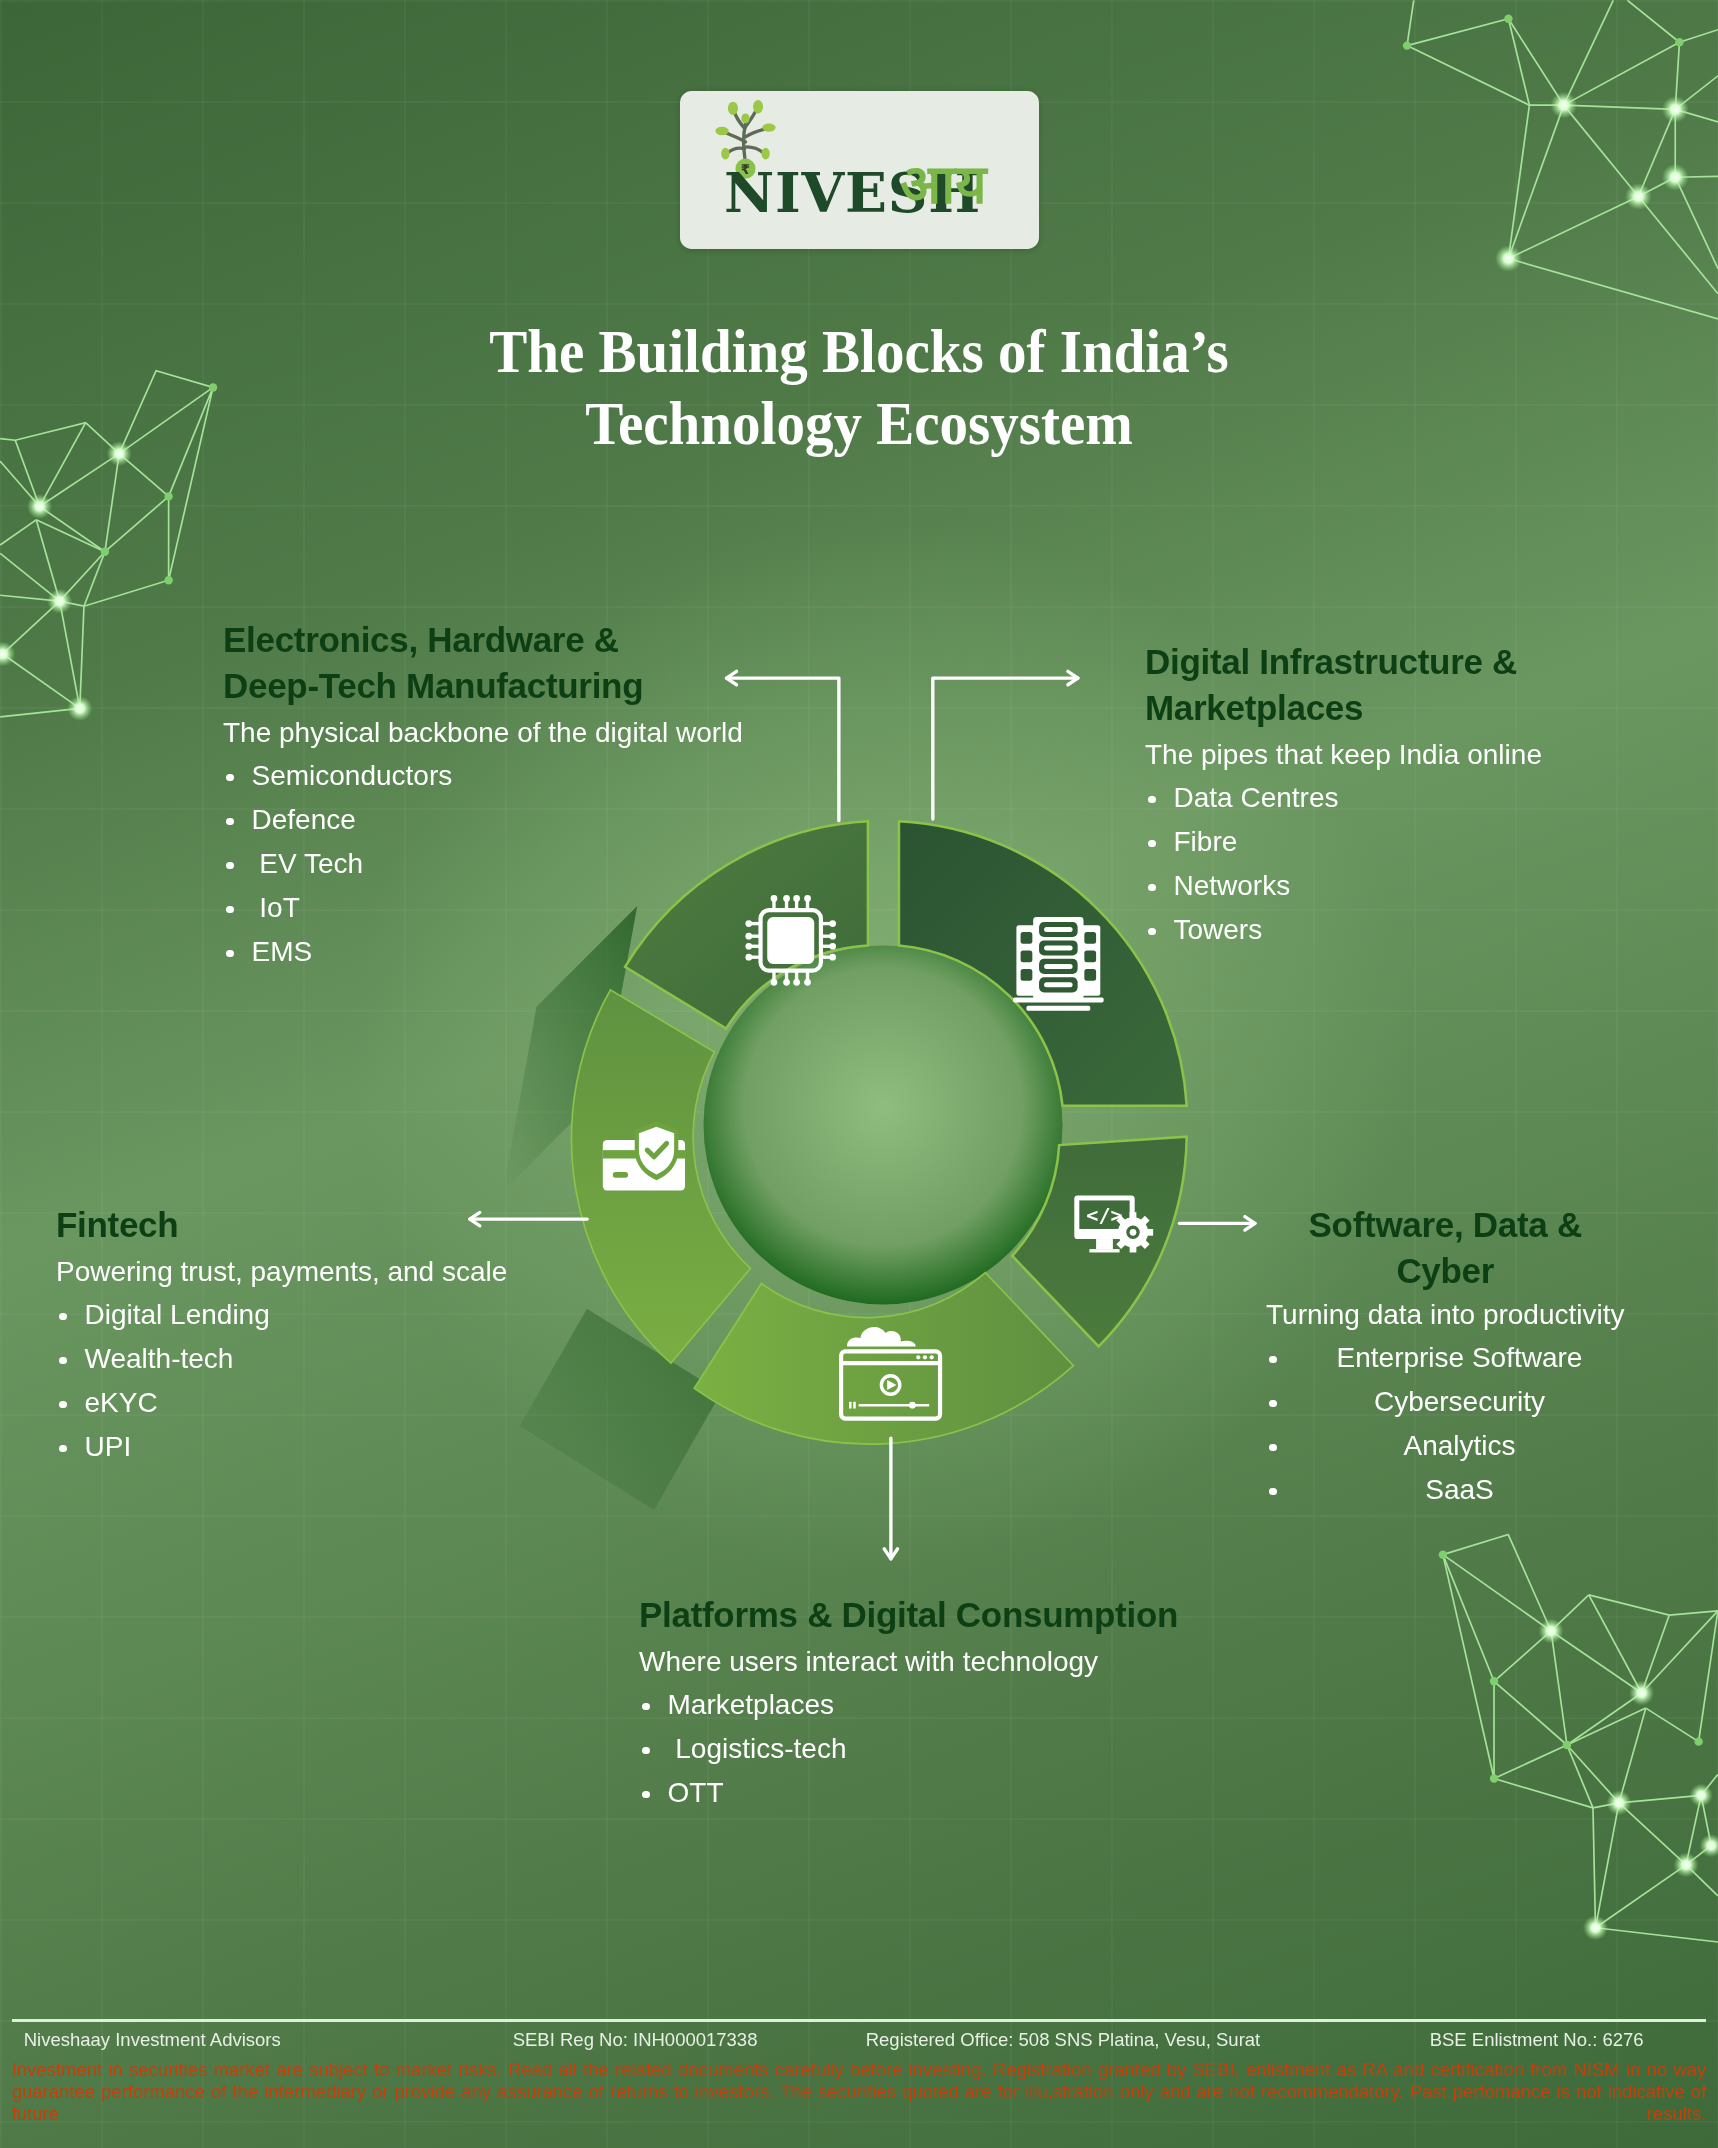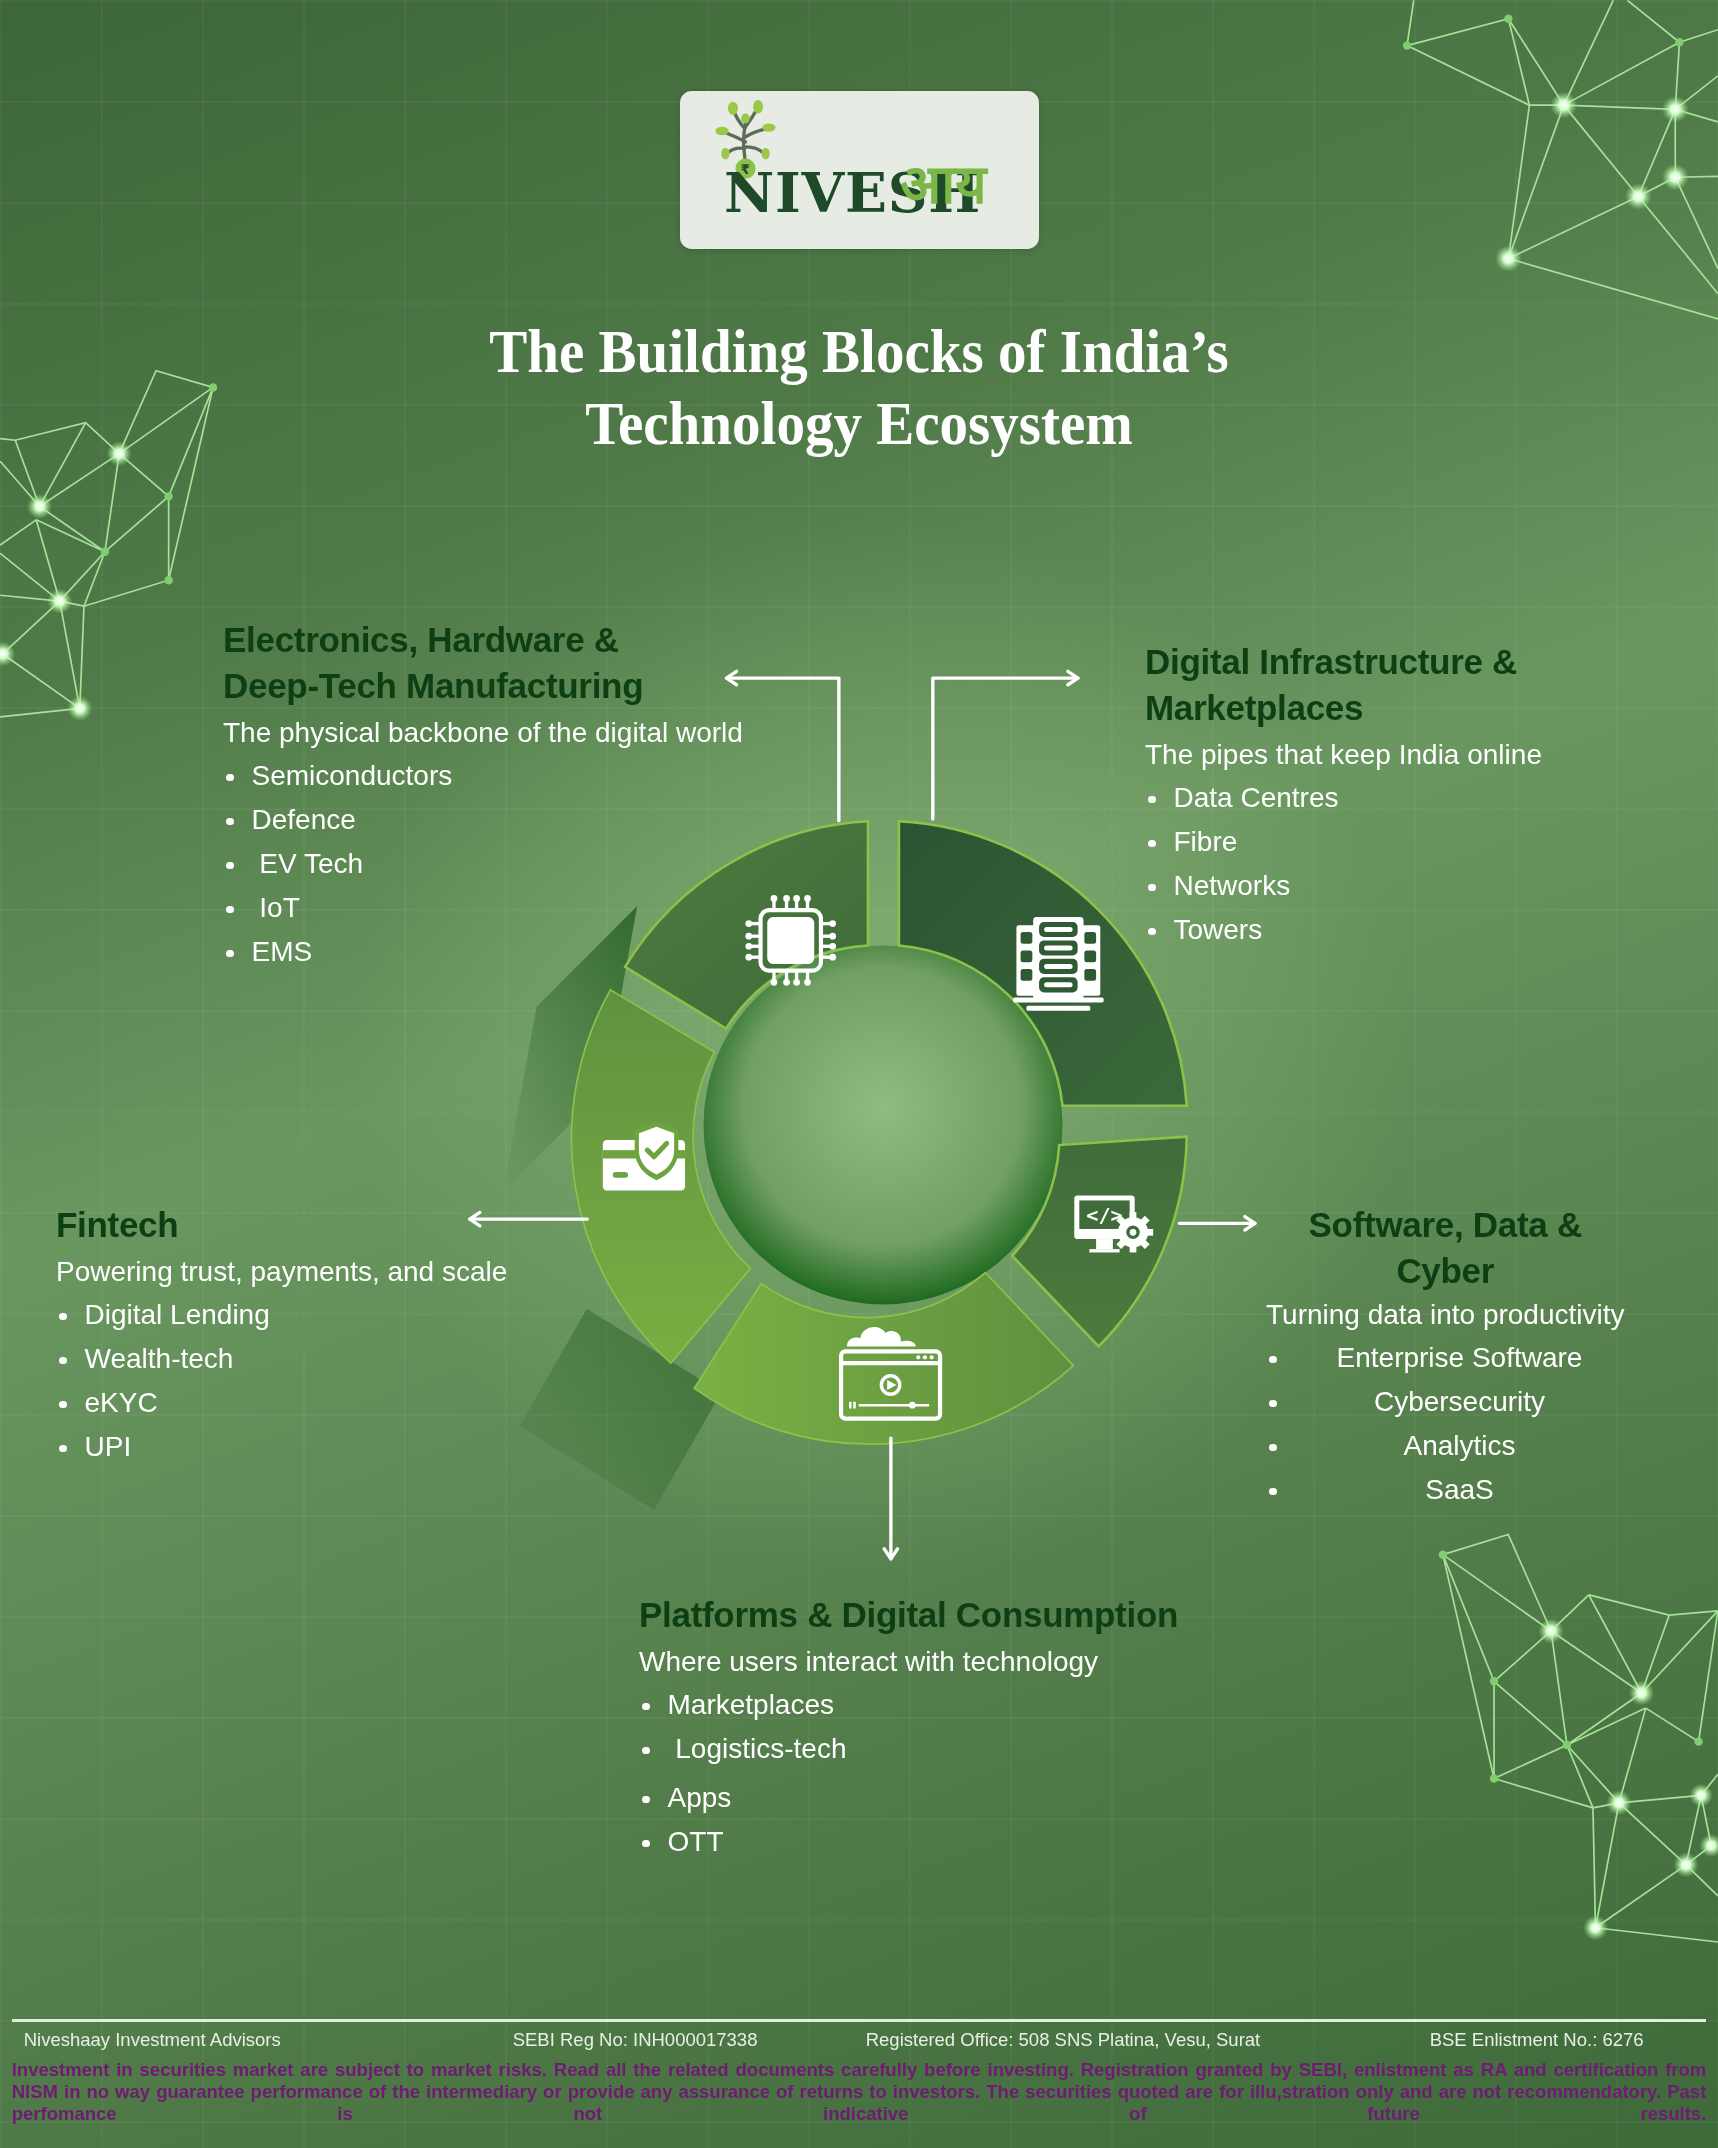--- a/index.html
+++ b/index.html
@@ -63,23 +63,22 @@
   .footer-line {
     position: absolute; left: 11.7px; right: 11.7px; top: 2019px; height: 2.5px; background: #dfeedd;
   }
   .footer-row {
     position: absolute; top: 2029px; left: 11.7px; right: 11.7px; height: 25px;
     font-size: 18.5px; color: #e8f0e6;
   }
   .footer-row span { position: absolute; top: 0; white-space: nowrap; }
   .disclaimer {
     position: absolute; left: 11.7px; right: 11.7px; top: 2059px;
-    font-size: 18.5px; line-height: 22px; color: #701a75; text-align: justify;
+    font-size: 18.5px; line-height: 22px; color: #c2410c; text-align: justify;
     text-align-last: justify;
-    font-weight: bold;
   }
 </style>
 </head>
 <body>
 
 <div class="grid-bg"></div>
 
 <svg class="network" style="left:1376px;top:0;width:342px;height:336px" viewBox="0 0 408 400">
   <defs>
     <radialGradient id="glow" cx="50%" cy="50%" r="50%">
@@ -484,21 +483,20 @@
     <li>SaaS</li>
   </ul>
 </div>
 
 <div class="section" style="left:639px;top:1592px;">
   <h2>Platforms &amp; Digital Consumption</h2>
   <div class="subtitle">Where users interact with technology</div>
   <ul>
     <li>Marketplaces</li>
     <li style="white-space:pre"> Logistics-tech</li>
-    <li style="margin-top:5px">Apps</li>
     <li>OTT</li>
   </ul>
 </div>
 
 <div class="footer-line"></div>
 <div class="footer-row">
   <span style="left:12px">Niveshaay Investment Advisors</span>
   <span style="left:501px">SEBI Reg No: INH000017338</span>
   <span style="left:854px">Registered Office: 508 SNS Platina, Vesu, Surat</span>
   <span style="left:1418px">BSE Enlistment No.: 6276</span>

